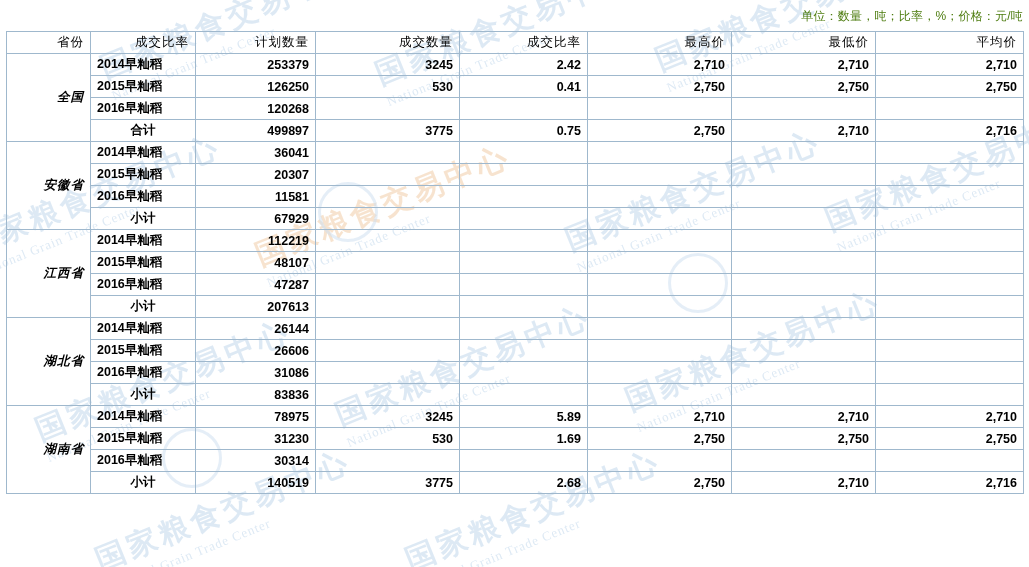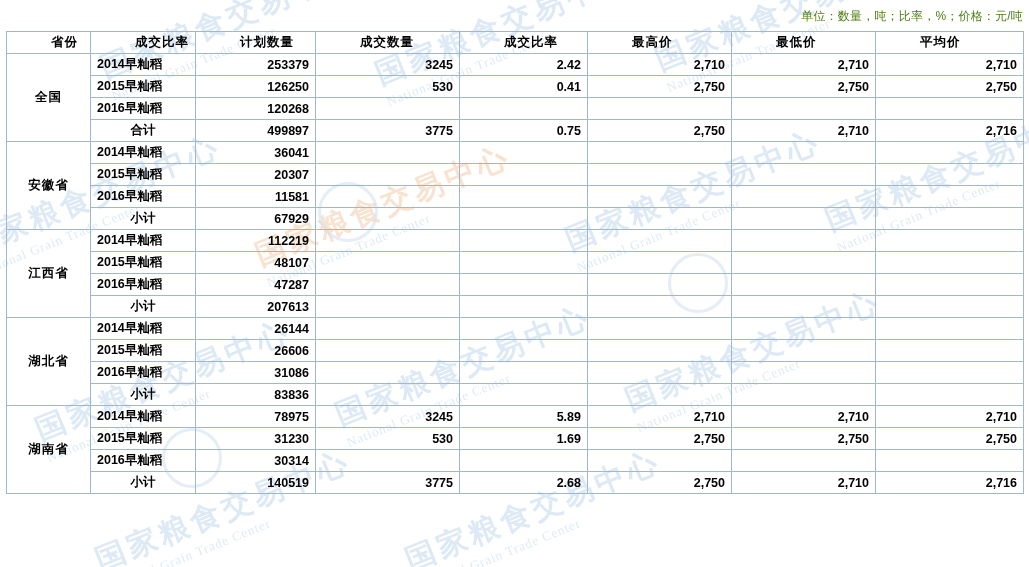--- a/index.html
+++ b/index.html
@@ -75,29 +75,30 @@
   }
   table.main th, table.main td {
     border: 1px solid #9fb8cd;
     font-size: 12.5px;
     color: #000;
     height: 22px;
     padding: 0 6px;
     box-sizing: border-box;
   }
   table.main th {
-    font-weight: bold;
-    text-align: left;
+    font-weight: normal;
+    text-align: right;
     letter-spacing: 1px;
     padding-left: 44px;
   }
   td.province {
-    text-align: center;
+    text-align: right;
     font-weight: bold;
     letter-spacing: 1px;
+    font-style: italic;
   }
   td.year {
     text-align: left;
     font-weight: bold;
   }
   td.num {
     text-align: right;
     font-family: "Liberation Sans", sans-serif;
     font-weight: bold;
   }

